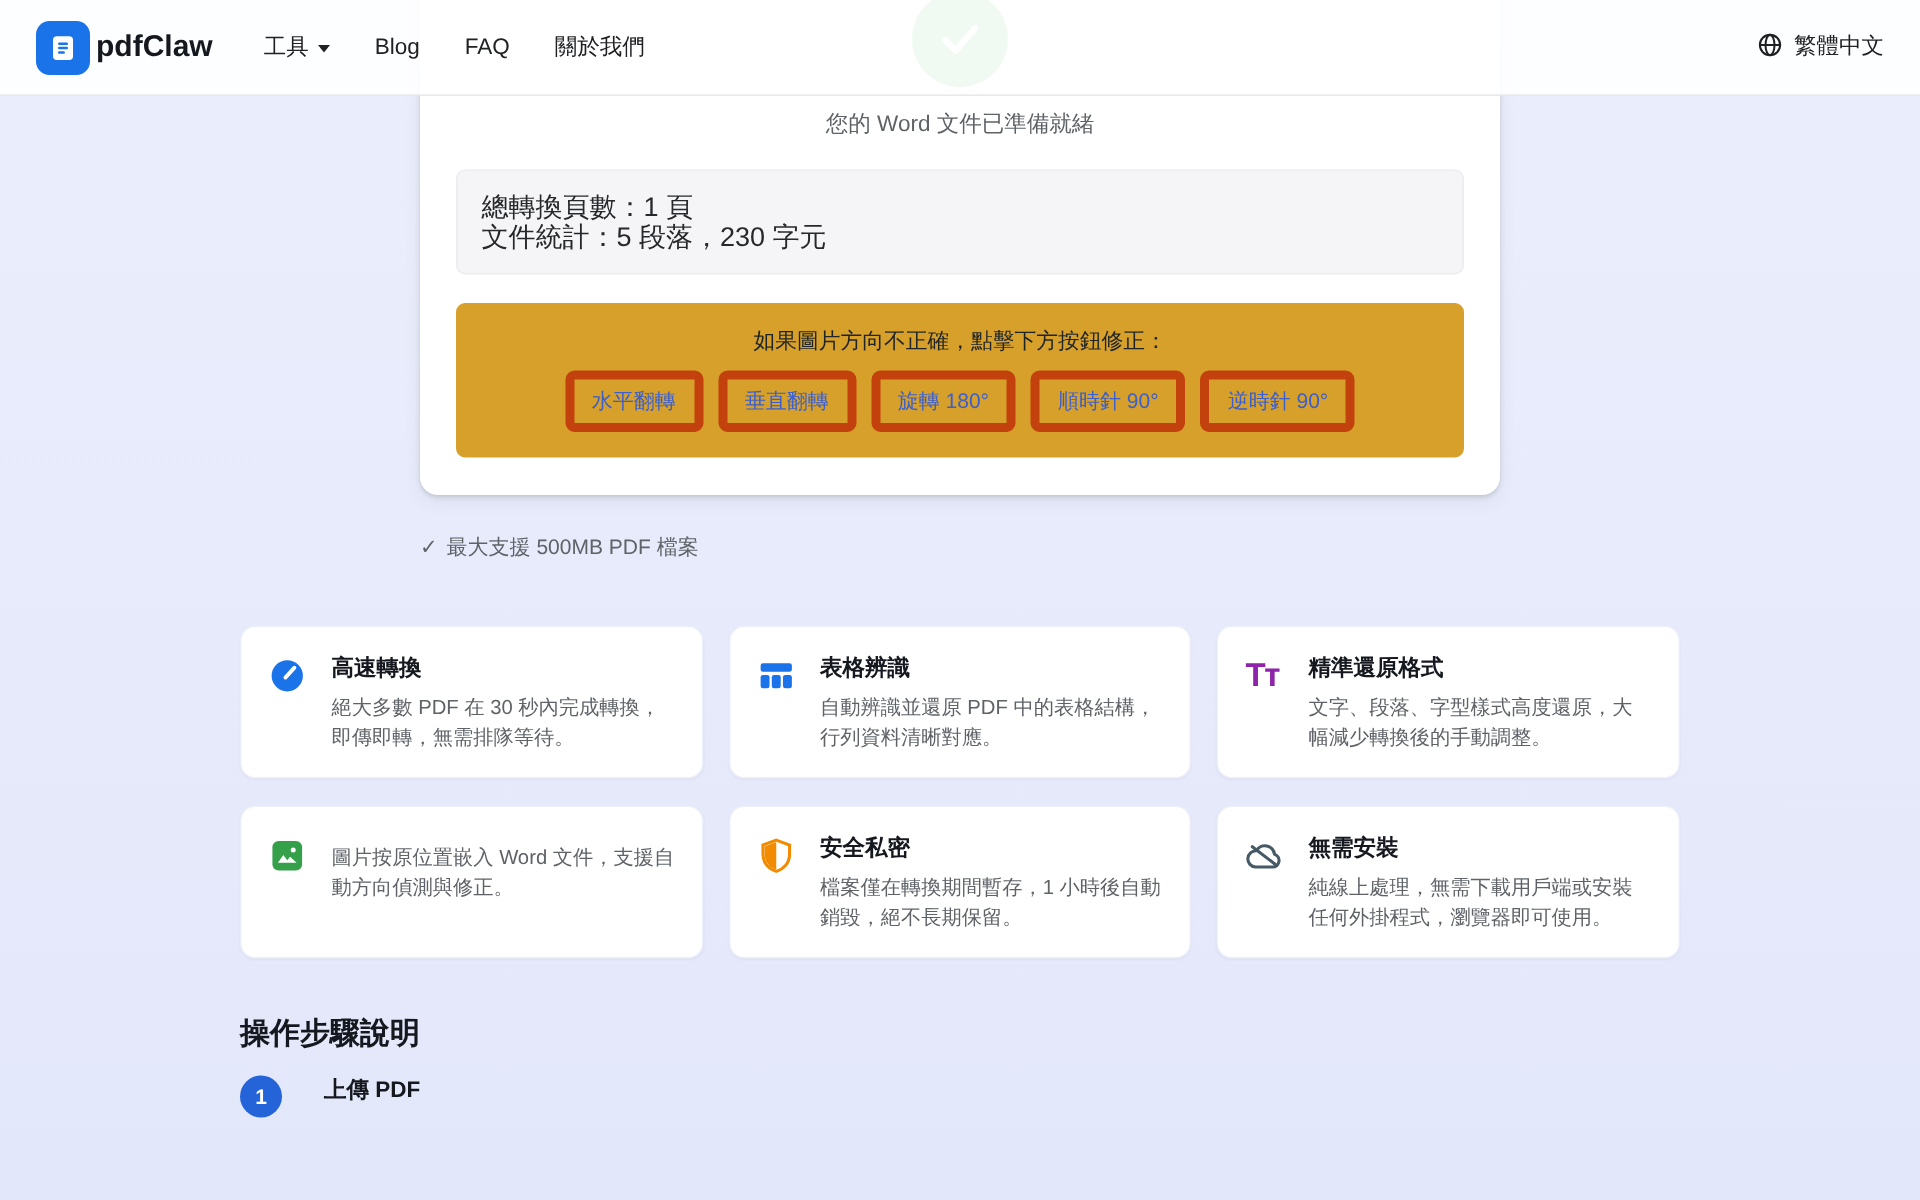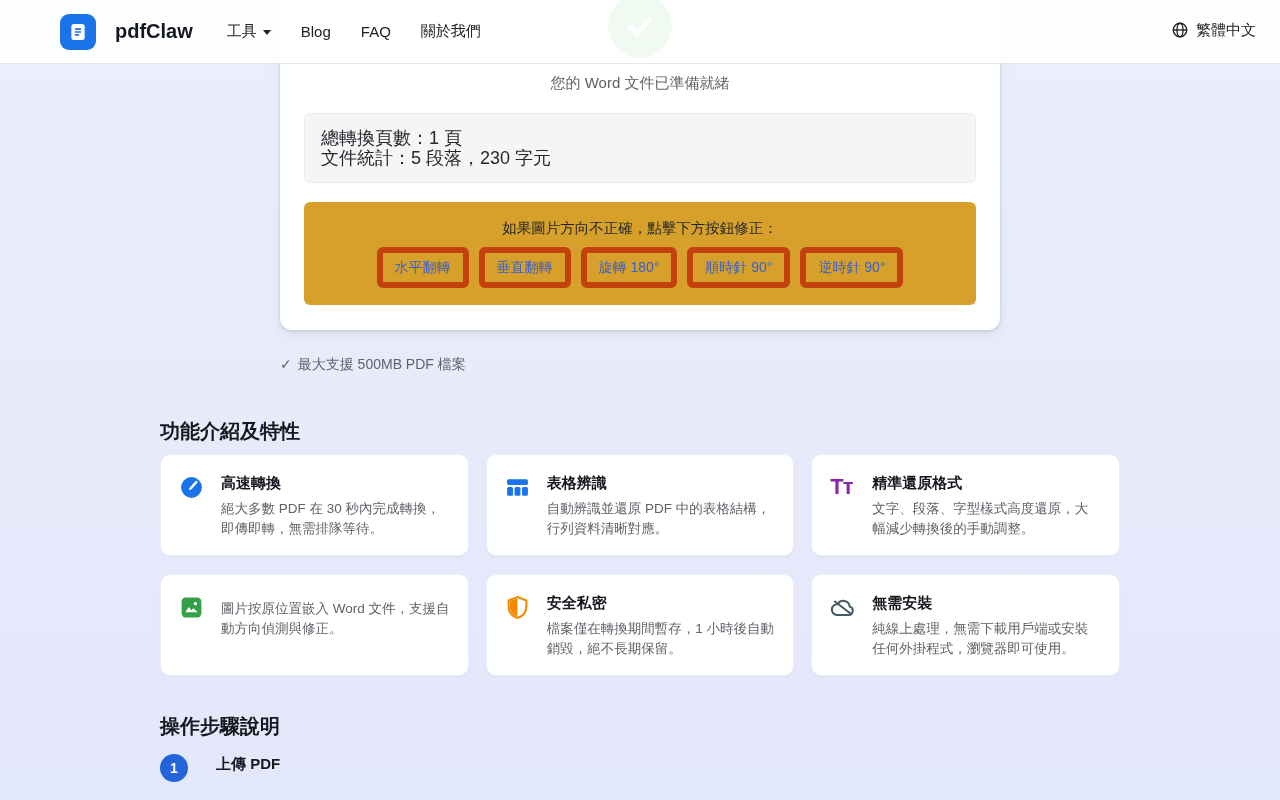--- a/index.html
+++ b/index.html
@@ -10,21 +10,21 @@
     color:#202124;
   }
 
   
   .header {
     position:fixed; top:0; left:0; right:0; height:64px; z-index:10;
     background:rgba(255,255,255,0.9);
     border-bottom:1px solid rgba(32,33,36,0.10);
     display:flex; align-items:center; padding:0 24px;
   }
-  .brand { display:flex; align-items:center; gap:19px; cursor:pointer;margin-left:36px; }
+  .brand { display:flex; align-items:center; gap:4px; cursor:pointer; }
   .logo-box {
     width:36px; height:36px; border-radius:9px; background:#1a73e8;
     display:flex; align-items:center; justify-content:center;
   }
   .brand-name { font-size:20px; font-weight:700; color:#15181e; }
   .nav { display:flex; align-items:center; gap:30px; margin-left:34px; }
   .nav-item { font-size:15px; color:#202124; cursor:pointer; display:flex; align-items:center; gap:6px; }
   .caret { width:0; height:0; border-left:4px solid transparent; border-right:4px solid transparent; border-top:5px solid #202124; display:inline-block; margin-top:2px; }
   .header-spacer { flex:1; }
   .lang { display:flex; gap:7px; font-size:15px; color:#202124; cursor:pointer; }
@@ -164,21 +164,20 @@
     </div>
 
   </section>
 
   <div class="support-note">
     <span>✓</span>
     <span>最大支援 500MB PDF 檔案</span>
   </div>
 
   <section class="section features-section">
-    <h2 class="section-title">功能介紹及特性</h2>
     <div class="feature-grid">
 
       <div class="feature-card">
         <div class="feature-icon">
           <svg width="25" height="25" viewBox="0 0 24 24">
             <circle cx="12" cy="12" r="10" fill="#1a73e8"></circle>
             <path d="M10.6 13.4 L17 6.2 L12.6 11.2 Z" fill="#ffffff"></path>
             <line x1="10.8" y1="13.2" x2="16.6" y2="6.8" stroke="#ffffff" stroke-width="2.4" stroke-linecap="round"></line>
             <path d="M4 14 a8 8 0 0 0 3 4.5" stroke="#ffffff" stroke-width="0" fill="none"></path>
           </svg>

